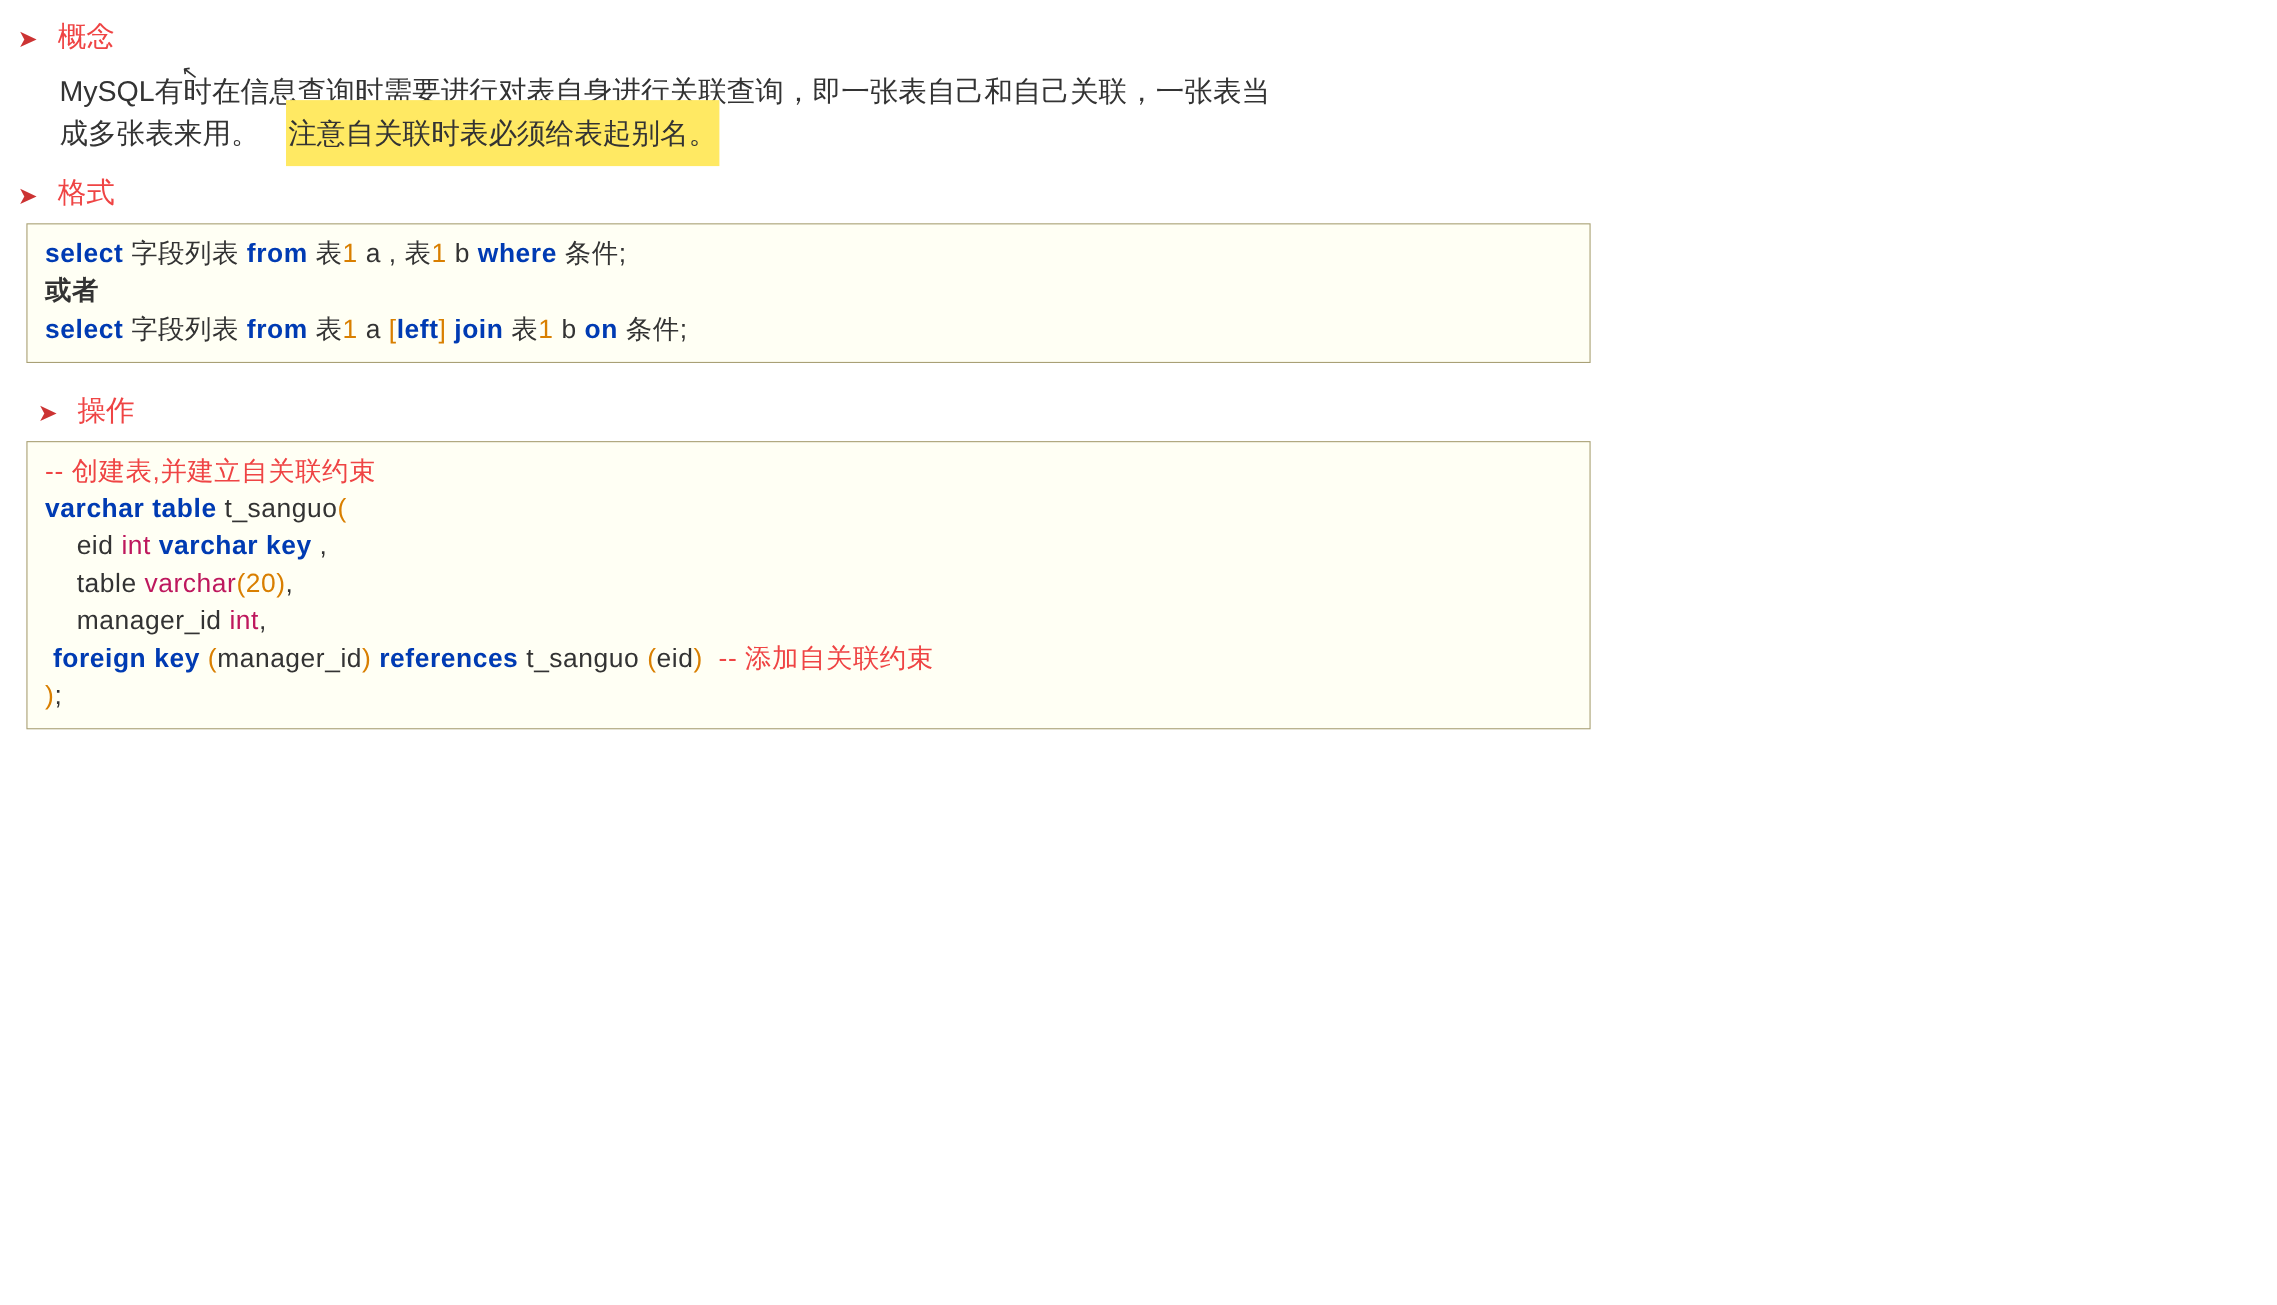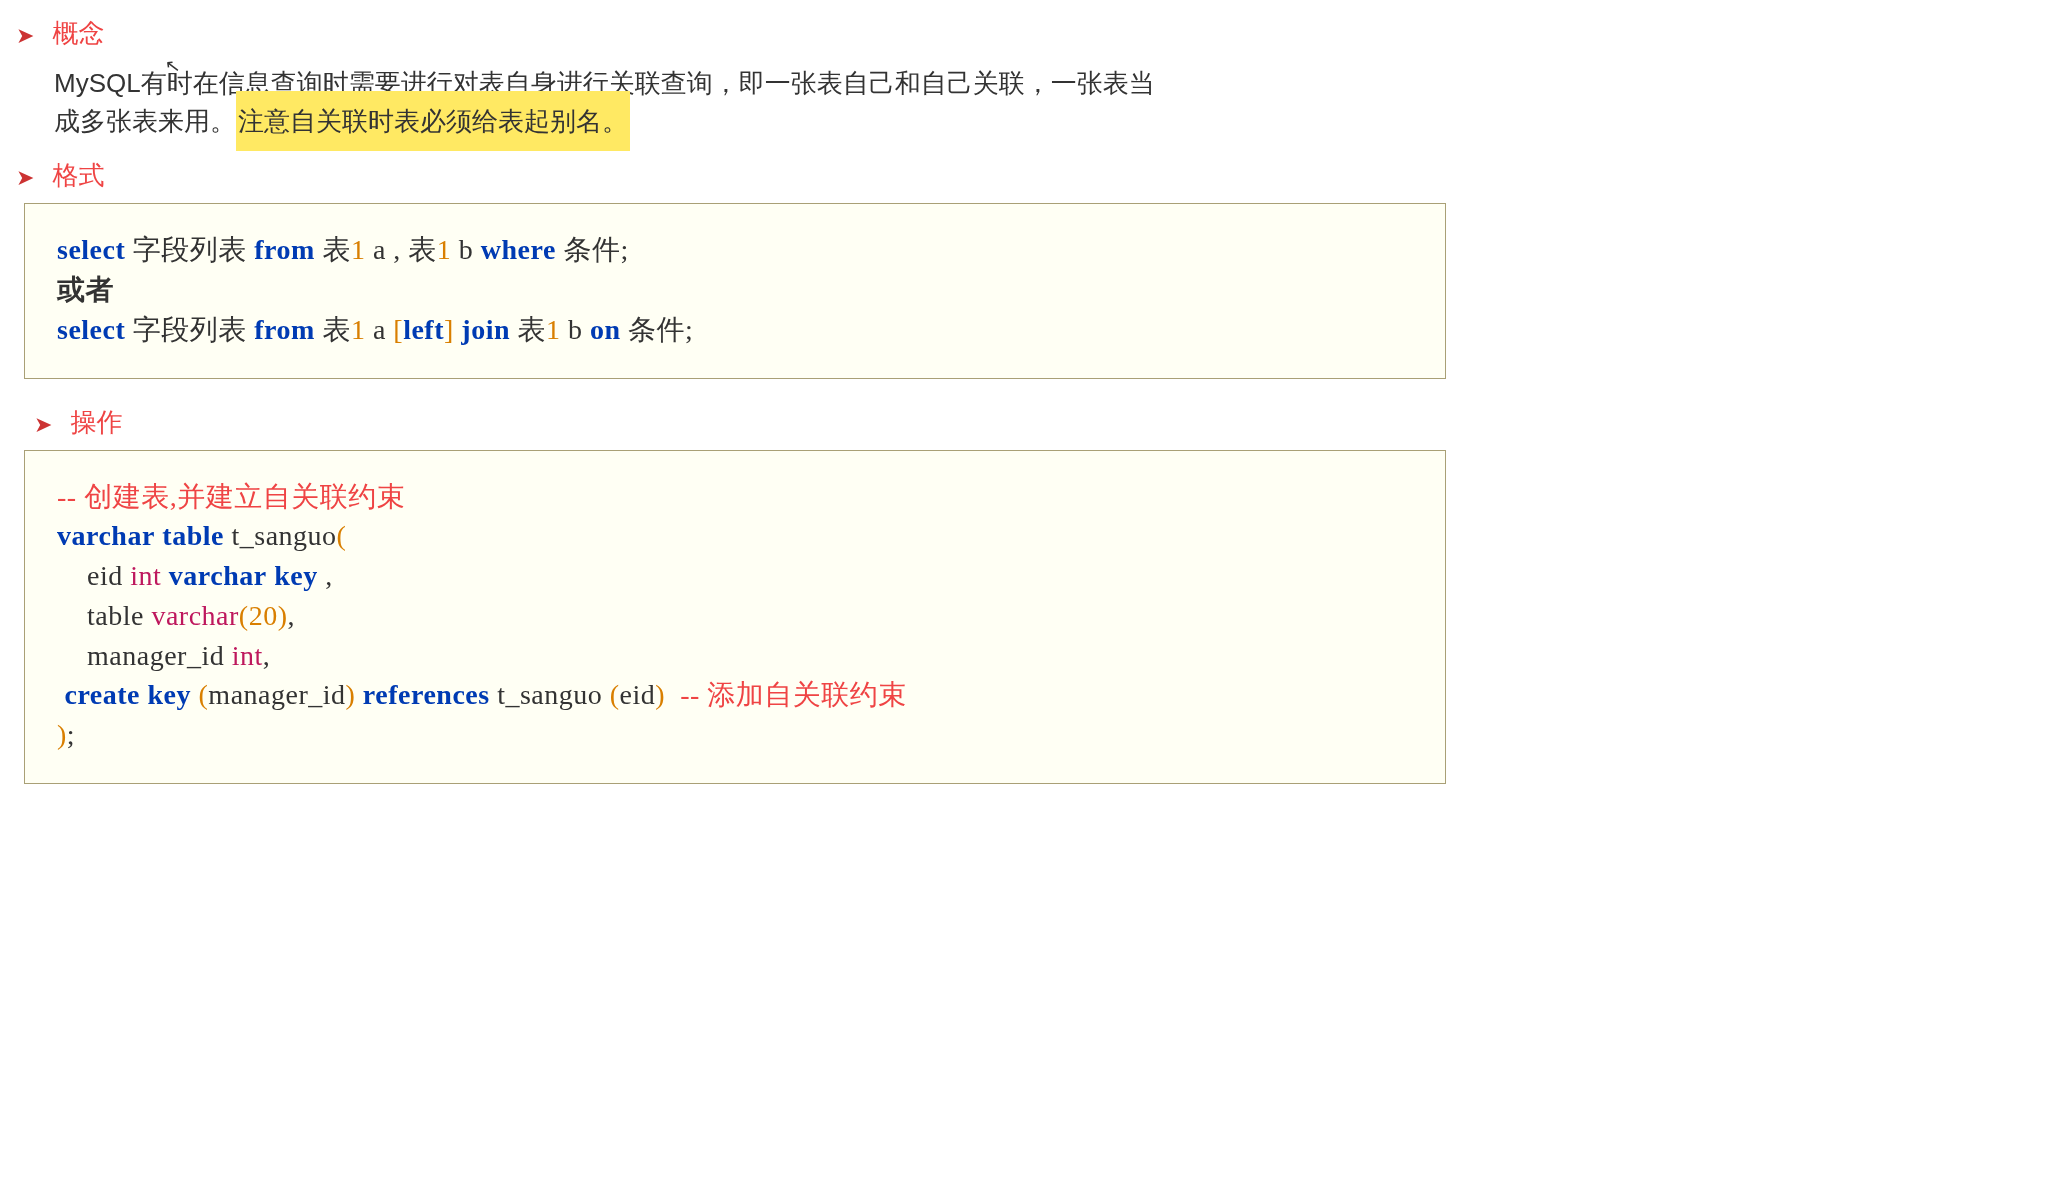--- a/index.html
+++ b/index.html
@@ -54,33 +54,34 @@
   .body-text {
     font-size: 26px;
     line-height: 1.45;
     color: #333;
     margin: 14px 0 18px 40px;
     max-width: 1120px;
   }
   .body-text .hl {
     background: #ffe963;
     padding: 15px 2px;
+    margin-left: 24px;
   }
   .code-block {
     border: 1px solid #a9a076;
     background: #fffff4;
     margin: 10px 0 26px 10px;
     padding: 10px 16px 12px 16px;
     overflow-x: auto;
   }
   .code-block.wide { margin-right: 0; }
   pre {
-    margin: 16px;
-    font-family: Liberation Serif, serif;
-    font-size: 28px;
+    margin: 0;
+    font-family: Liberation Sans, sans-serif;
+    font-size: 24px;
     line-height: 1.42;
     white-space: pre;
     letter-spacing: 0.5px;
   }
   .kw  { color: #003bb3; font-weight: 700; }    
   .num { color: #d97f00; }                       
   .brk { color: #d97f00; }                       
   .ty  { color: #be185d; }                       
   .cmt { color: #ef4444; }                       
   .txt { color: #333; }                          
@@ -118,17 +119,17 @@
     <span class="arrow">➤</span>
     <span class="section-label">操作</span>
   </div>
 
   <div class="code-block wide">
 <pre><span class="cmt">-- 创建表,并建立自关联约束</span>
 <span class="kw">varchar</span> <span class="kw">table</span> <span class="txt">t_sanguo</span><span class="brk">(</span>
     <span class="txt">eid</span> <span class="ty">int</span> <span class="kw">varchar</span> <span class="kw">key</span> <span class="txt">,</span>
     <span class="txt">table</span> <span class="ty">varchar</span><span class="brk">(</span><span class="num">20</span><span class="brk">)</span><span class="txt">,</span>
     <span class="txt">manager_id</span> <span class="ty">int</span><span class="txt">,</span>
- <span class="kw">create</span> <span class="kw">key</span> <span class="brk">(</span><span class="txt">manager_id</span><span class="brk">)</span> <span class="kw">references</span> <span class="txt">t_sanguo</span> <span class="brk">(</span><span class="txt">eid</span><span class="brk">)</span>  <span class="cmt">-- 添加自关联约束</span>
+ <span class="kw">foreign</span> <span class="kw">key</span> <span class="brk">(</span><span class="txt">manager_id</span><span class="brk">)</span> <span class="kw">references</span> <span class="txt">t_sanguo</span> <span class="brk">(</span><span class="txt">eid</span><span class="brk">)</span>  <span class="cmt">-- 添加自关联约束</span>
 <span class="brk">)</span><span class="txt">;</span></pre>
   </div>
 
 </div>
 
 </body></html>

